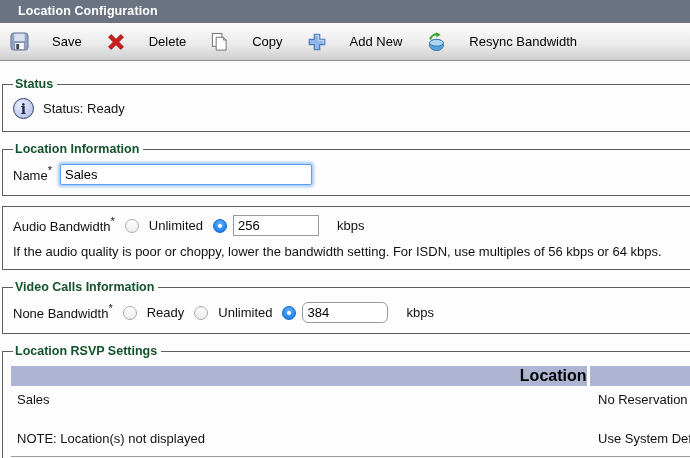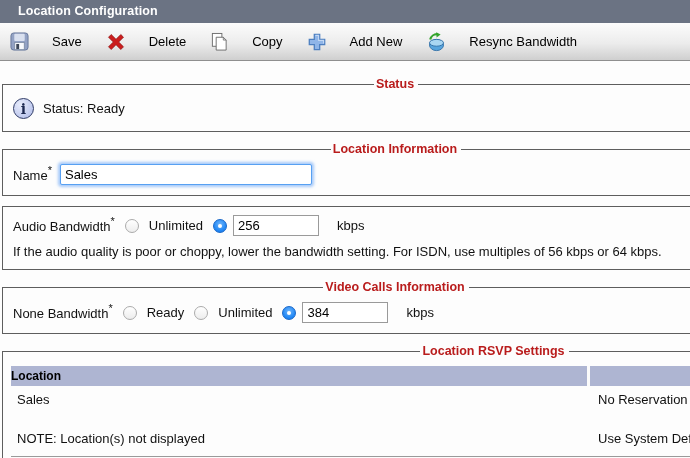--- a/index.html
+++ b/index.html
@@ -53,23 +53,22 @@
     border: 1px solid #5e5e5e;
     margin: 10px 0 3px 2px;
     width: 756px;            
     padding: 4px 8px 8px 8px;
     background: transparent;
   }
   legend {
     font-weight: bold;
     font-size: 12.5px;
     padding: 0 4px 0 2px;
-    margin-left: 16px;
-    color: #b91c1c;
-    text-align: center;
+    margin-left: 2px;
+    color: #14532d;
   }
 
   
   .status-row { display: flex; align-items: center; gap: 9px; padding: 3px 0 4px 2px; }
   .info-icon {
     width: 21px; height: 21px;
     border-radius: 50%;
     background: radial-gradient(circle at 35% 30%, #e8ecfb, #bfc9ee 70%, #aab5e0);
     border: 1.5px solid #2e3a66;
     color: #1c2а50;
@@ -128,24 +127,24 @@
     border-radius: 50%;
     background: #fff;
   }
   .unit { margin-left: 18px; }
   .note-line { padding: 6px 0 2px 2px; }
 
   
   .rsvp-table { width: 935px; border-collapse: collapse; margin: 4px 0 10px 0; table-layout: fixed; }
   .rsvp-table th {
     background: #aeb5d2;
-    font-size: 12px;
+    font-size: 16px;
     font-weight: bold;
     height: 20px;
-    text-align: left;
+    text-align: right;
     color: #000;
   }
   .rsvp-table th.col-location { width: 577px; }
   .rsvp-table th.col-setting { border-left: 3px solid #fbfbfb; }
   .rsvp-table td { font-size: 13px; padding: 6px 8px 2px 6px; vertical-align: top; }
   .rsvp-table td.setting-cell { padding-left: 10px; white-space: nowrap; overflow: hidden; }
   .rsvp-table tr.spacer td { height: 16px; padding: 0; }
   .rsvp-table tr.note-row td { border-bottom: 1px solid #9a9a9a; padding-bottom: 10px; }
 </style>
 </head>
@@ -253,21 +252,21 @@
         <span class="radio"></span>
         <span>Ready</span>
       </span>
       <span class="radio-opt">
         <span class="radio"></span>
         <span>Unlimited</span>
       </span>
       <span class="radio-opt">
         <span class="radio selected"></span>
       </span>
-      <input type="text" class="text-input bw-input" style="margin-left: 6px;" value="384">
+      <input type="text" class="text-input bw-input" style="margin-left: 6px; border-radius: 6px;" value="384">
       <span class="unit">kbps</span>
     </div>
   </fieldset>
 
   <fieldset style="padding-bottom:2px;">
     <legend>Location RSVP Settings</legend>
     <table class="rsvp-table">
       <thead>
         <tr>
           <th class="col-location">Location</th>

